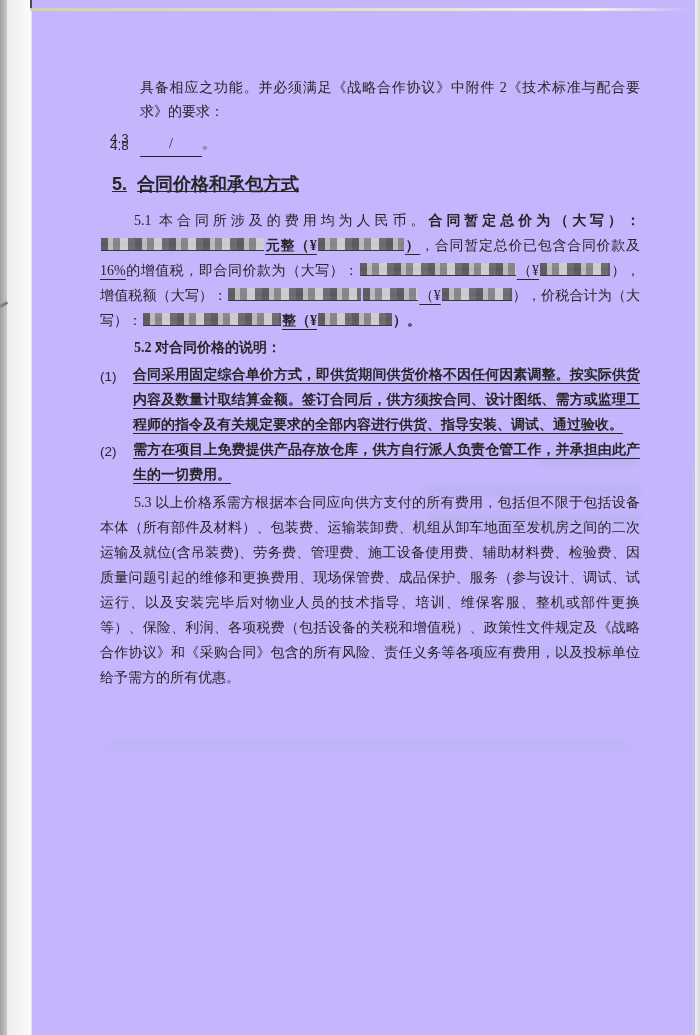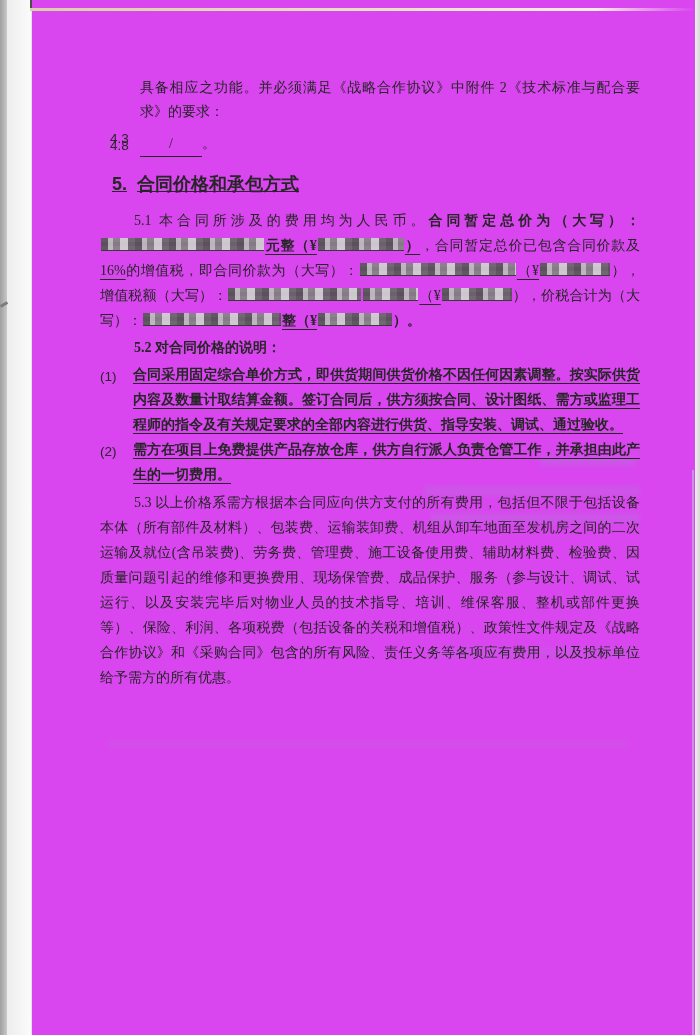--- a/index.html
+++ b/index.html
@@ -2,21 +2,21 @@
 <html><head>
 <meta charset="utf-8">
 <style>
   html,body{margin:0;padding:0;}
   body{
     width:700px;height:1035px;position:relative;overflow:hidden;
     background:#ffffff;
     font-family:"Liberation Serif","DejaVu Serif",serif;
     color:#262626;
   }
-  .page{position:absolute;inset:0;background:#d946ef;}
+  .page{position:absolute;inset:0;background:#c4b5fd;}
   
   .edge-left{position:absolute;left:0;top:0;width:7px;height:1035px;
     background:linear-gradient(90deg,#9f9f9f,#c9c9c9);}
   .edge-left2{position:absolute;left:7px;top:0;width:24px;height:1035px;
     background:linear-gradient(90deg,#ededed,#fbfbfb);border-right:1px solid #e3e3e3;}
   .edge-right{position:absolute;right:0;top:0;width:5px;height:1035px;
     background:linear-gradient(270deg,#d7d7d7,#f0f0f0);}
   .topline{position:absolute;left:30px;top:8px;width:665px;height:3px;
     background:linear-gradient(90deg,#d9d0a8,#e7e2c6 55%,#f4f1e2 85%,rgba(244,241,226,0));}
   .topmark{position:absolute;left:30px;top:0px;width:2px;height:8px;background:#4d4d4d;}

